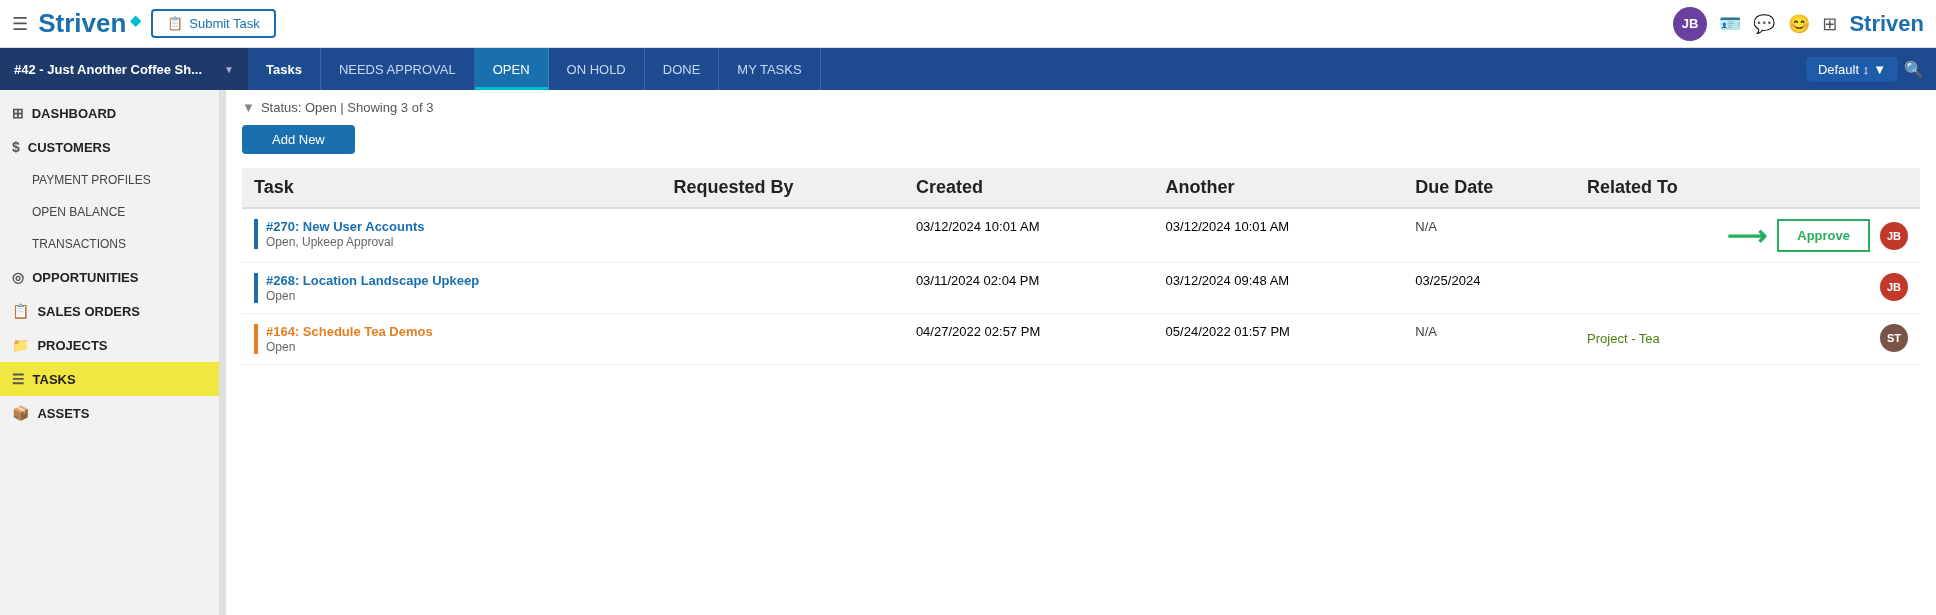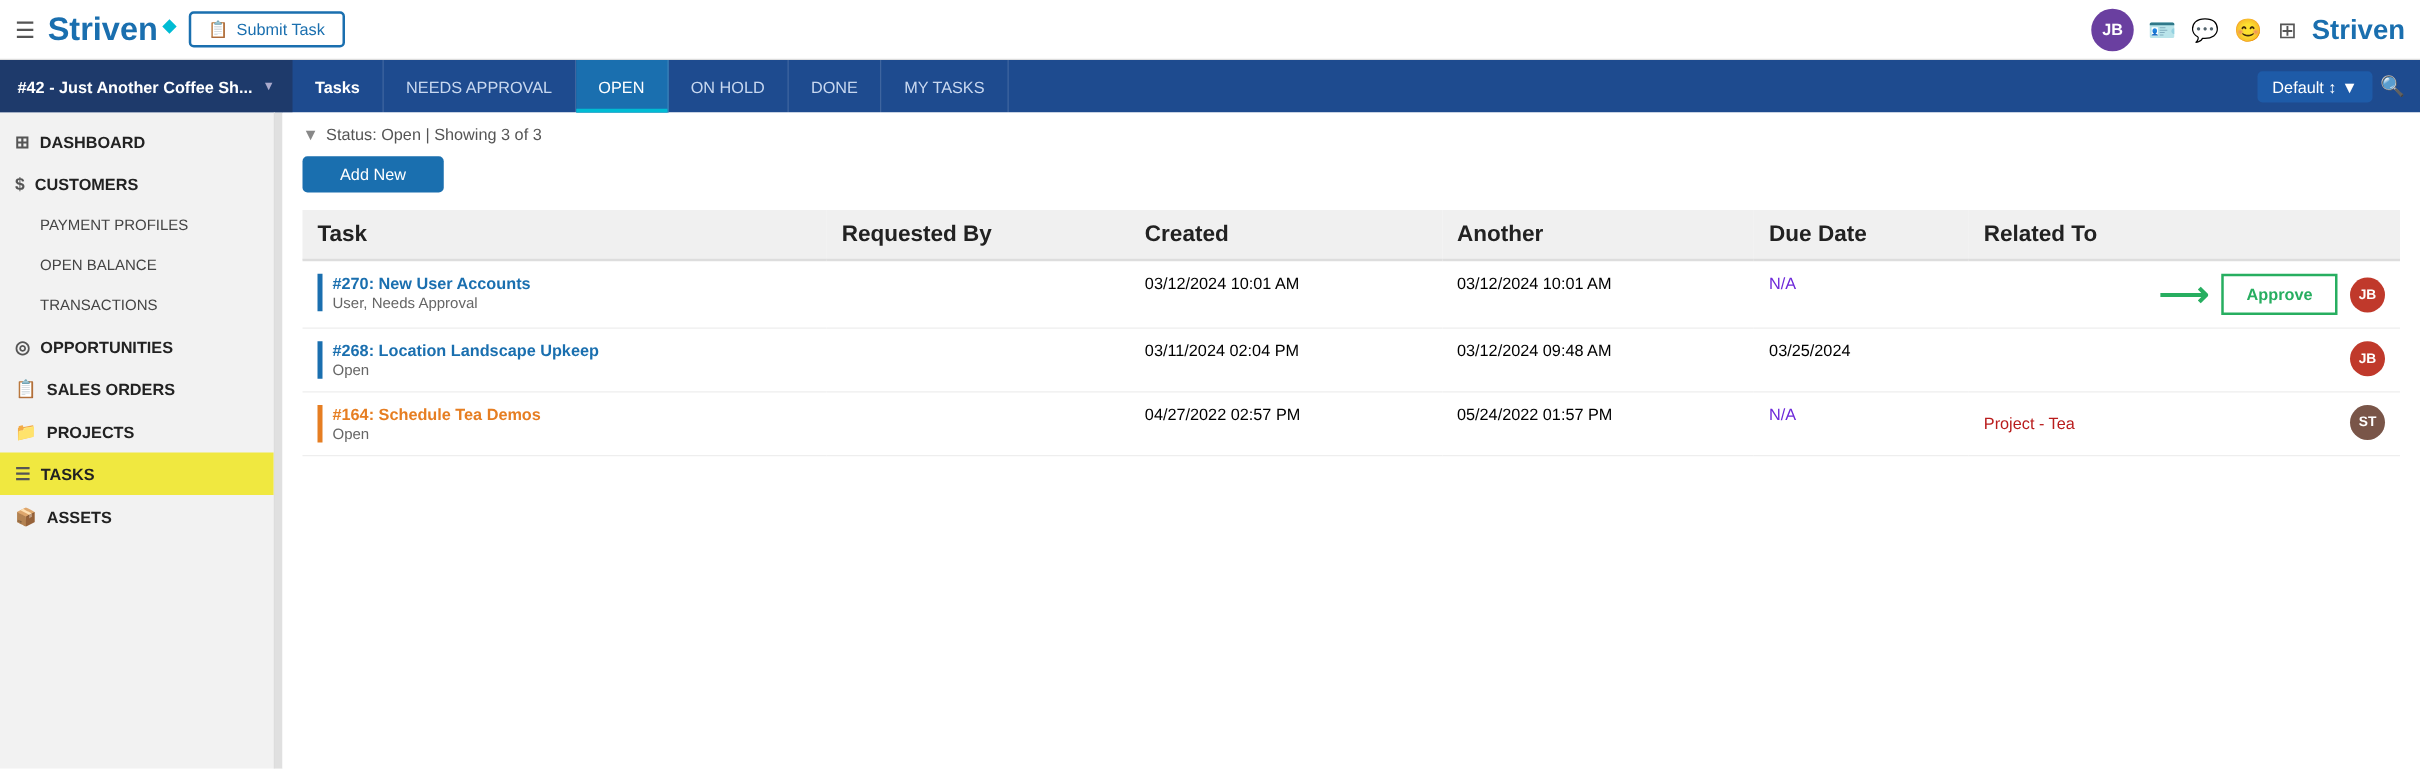--- a/index.html
+++ b/index.html
@@ -52,21 +52,21 @@
     .context-title {
       background: #1e3a6b;
       color: #fff;
       padding: 0 14px;
       height: 100%;
       display: flex;
       align-items: center;
       font-size: 13px;
       font-weight: 600;
       min-width: 220px;
-      gap: 8px;
+      gap: 22px;
       cursor: pointer;
     }
     .context-title .chevron { font-size: 10px; color: #aac; }
     .nav-tabs { display: flex; align-items: center; height: 100%; }
     .nav-tab {
       color: #c8d8f0;
       padding: 0 18px;
       height: 100%;
       display: flex;
       align-items: center;
@@ -179,22 +179,22 @@
     .tasks-table td { padding: 10px 12px; vertical-align: top; }
     .task-link { color: #1a6faf; font-weight: 600; text-decoration: none; cursor: pointer; }
     .task-link.orange { color: #e67e22; }
     .task-status { color: #666; font-size: 12px; }
     .task-left-border {
       border-left: 4px solid;
       padding-left: 8px;
     }
     .border-blue { border-color: #1a6faf; }
     .border-orange { border-color: #e67e22; }
-    .na-text { color: #6d28d9; }
-    .related-link { color: #b91c1c; cursor: pointer; }
+    .na-text { color: #404040; }
+    .related-link { color: #4d7c0f; cursor: pointer; }
 
     
     .approve-cell { display: flex; align-items: center; gap: 10px; justify-content: flex-end; }
     .arrow-container { display: flex; align-items: center; }
     .green-arrow {
       color: #27ae60;
       font-size: 28px;
       font-weight: 700;
     }
     .approve-btn {
@@ -334,21 +334,21 @@
           <th>Due Date</th>
           <th>Related To</th>
         </tr>
       </thead>
       <tbody>
 
         <tr>
           <td>
             <div class="task-left-border border-blue">
               <a class="task-link">#270: New User Accounts</a><br>
-              <span class="task-status">User, Needs Approval</span>
+              <span class="task-status">Open, Upkeep Approval</span>
             </div>
           </td>
           <td></td>
           <td>03/12/2024 10:01 AM</td>
           <td>03/12/2024 10:01 AM</td>
           <td class="na-text">N/A</td>
           <td>
             <div class="approve-cell">
               <div class="arrow-container">
                 <span class="green-arrow">⟶</span>

